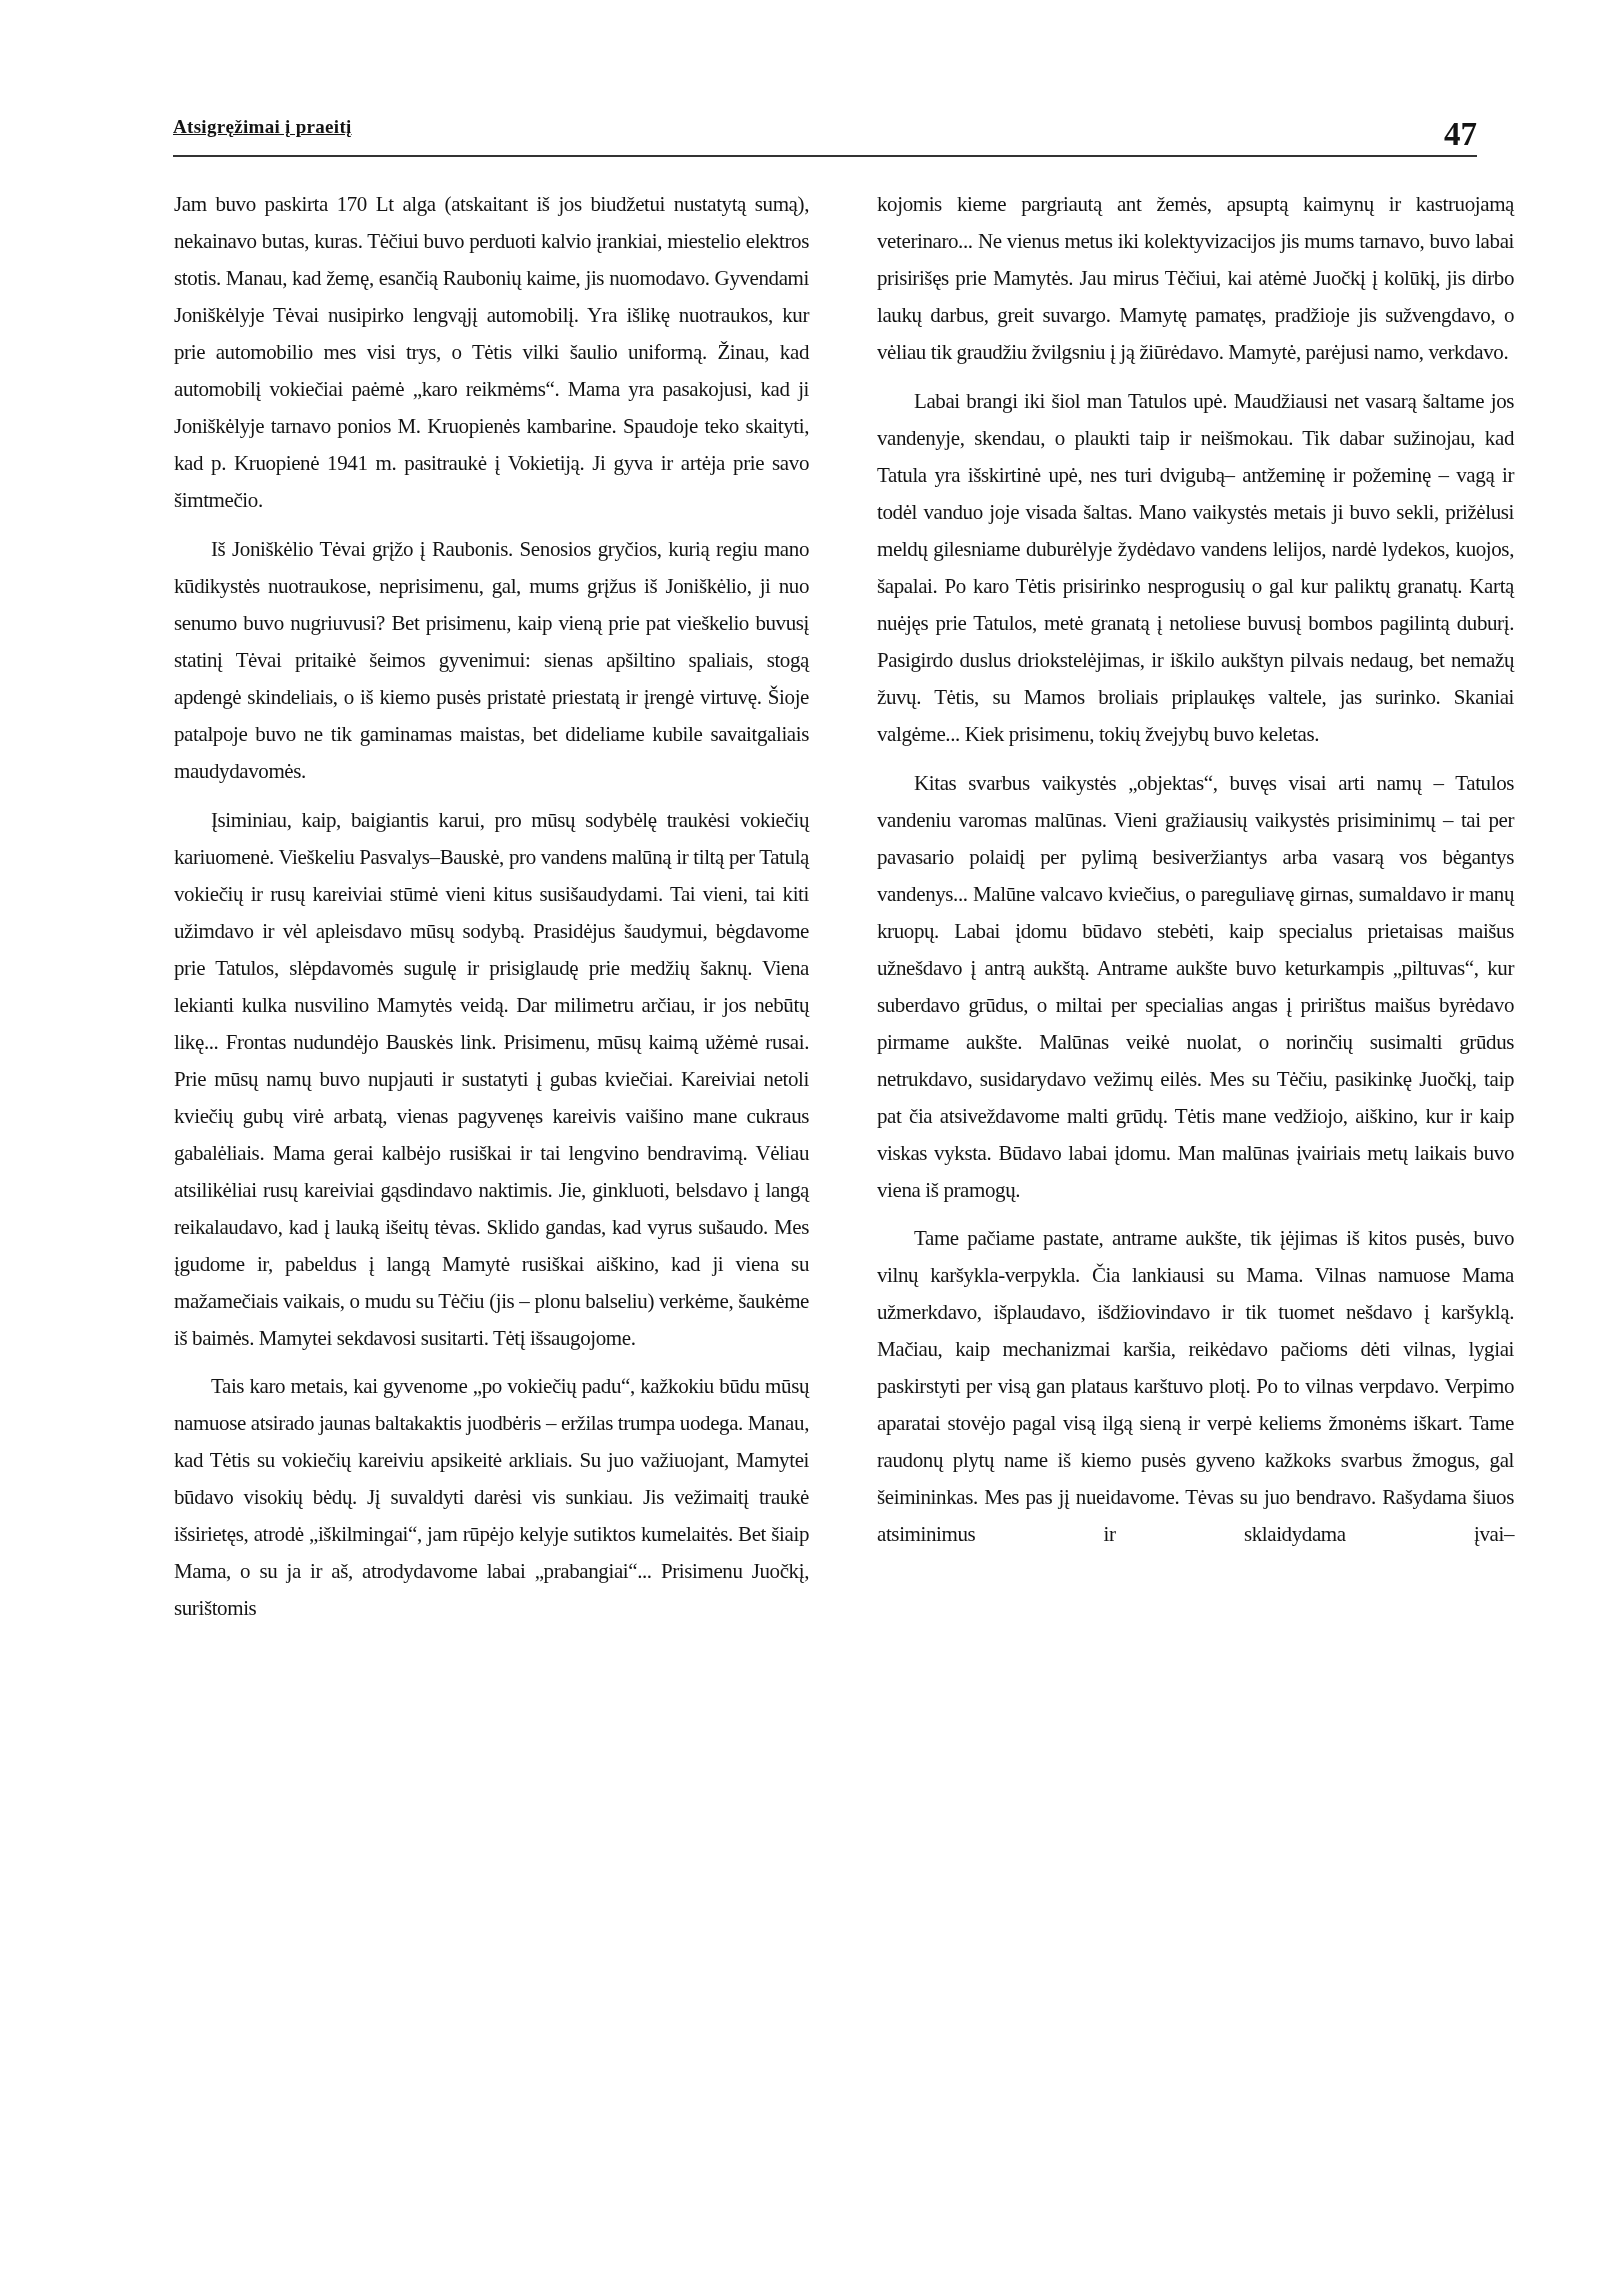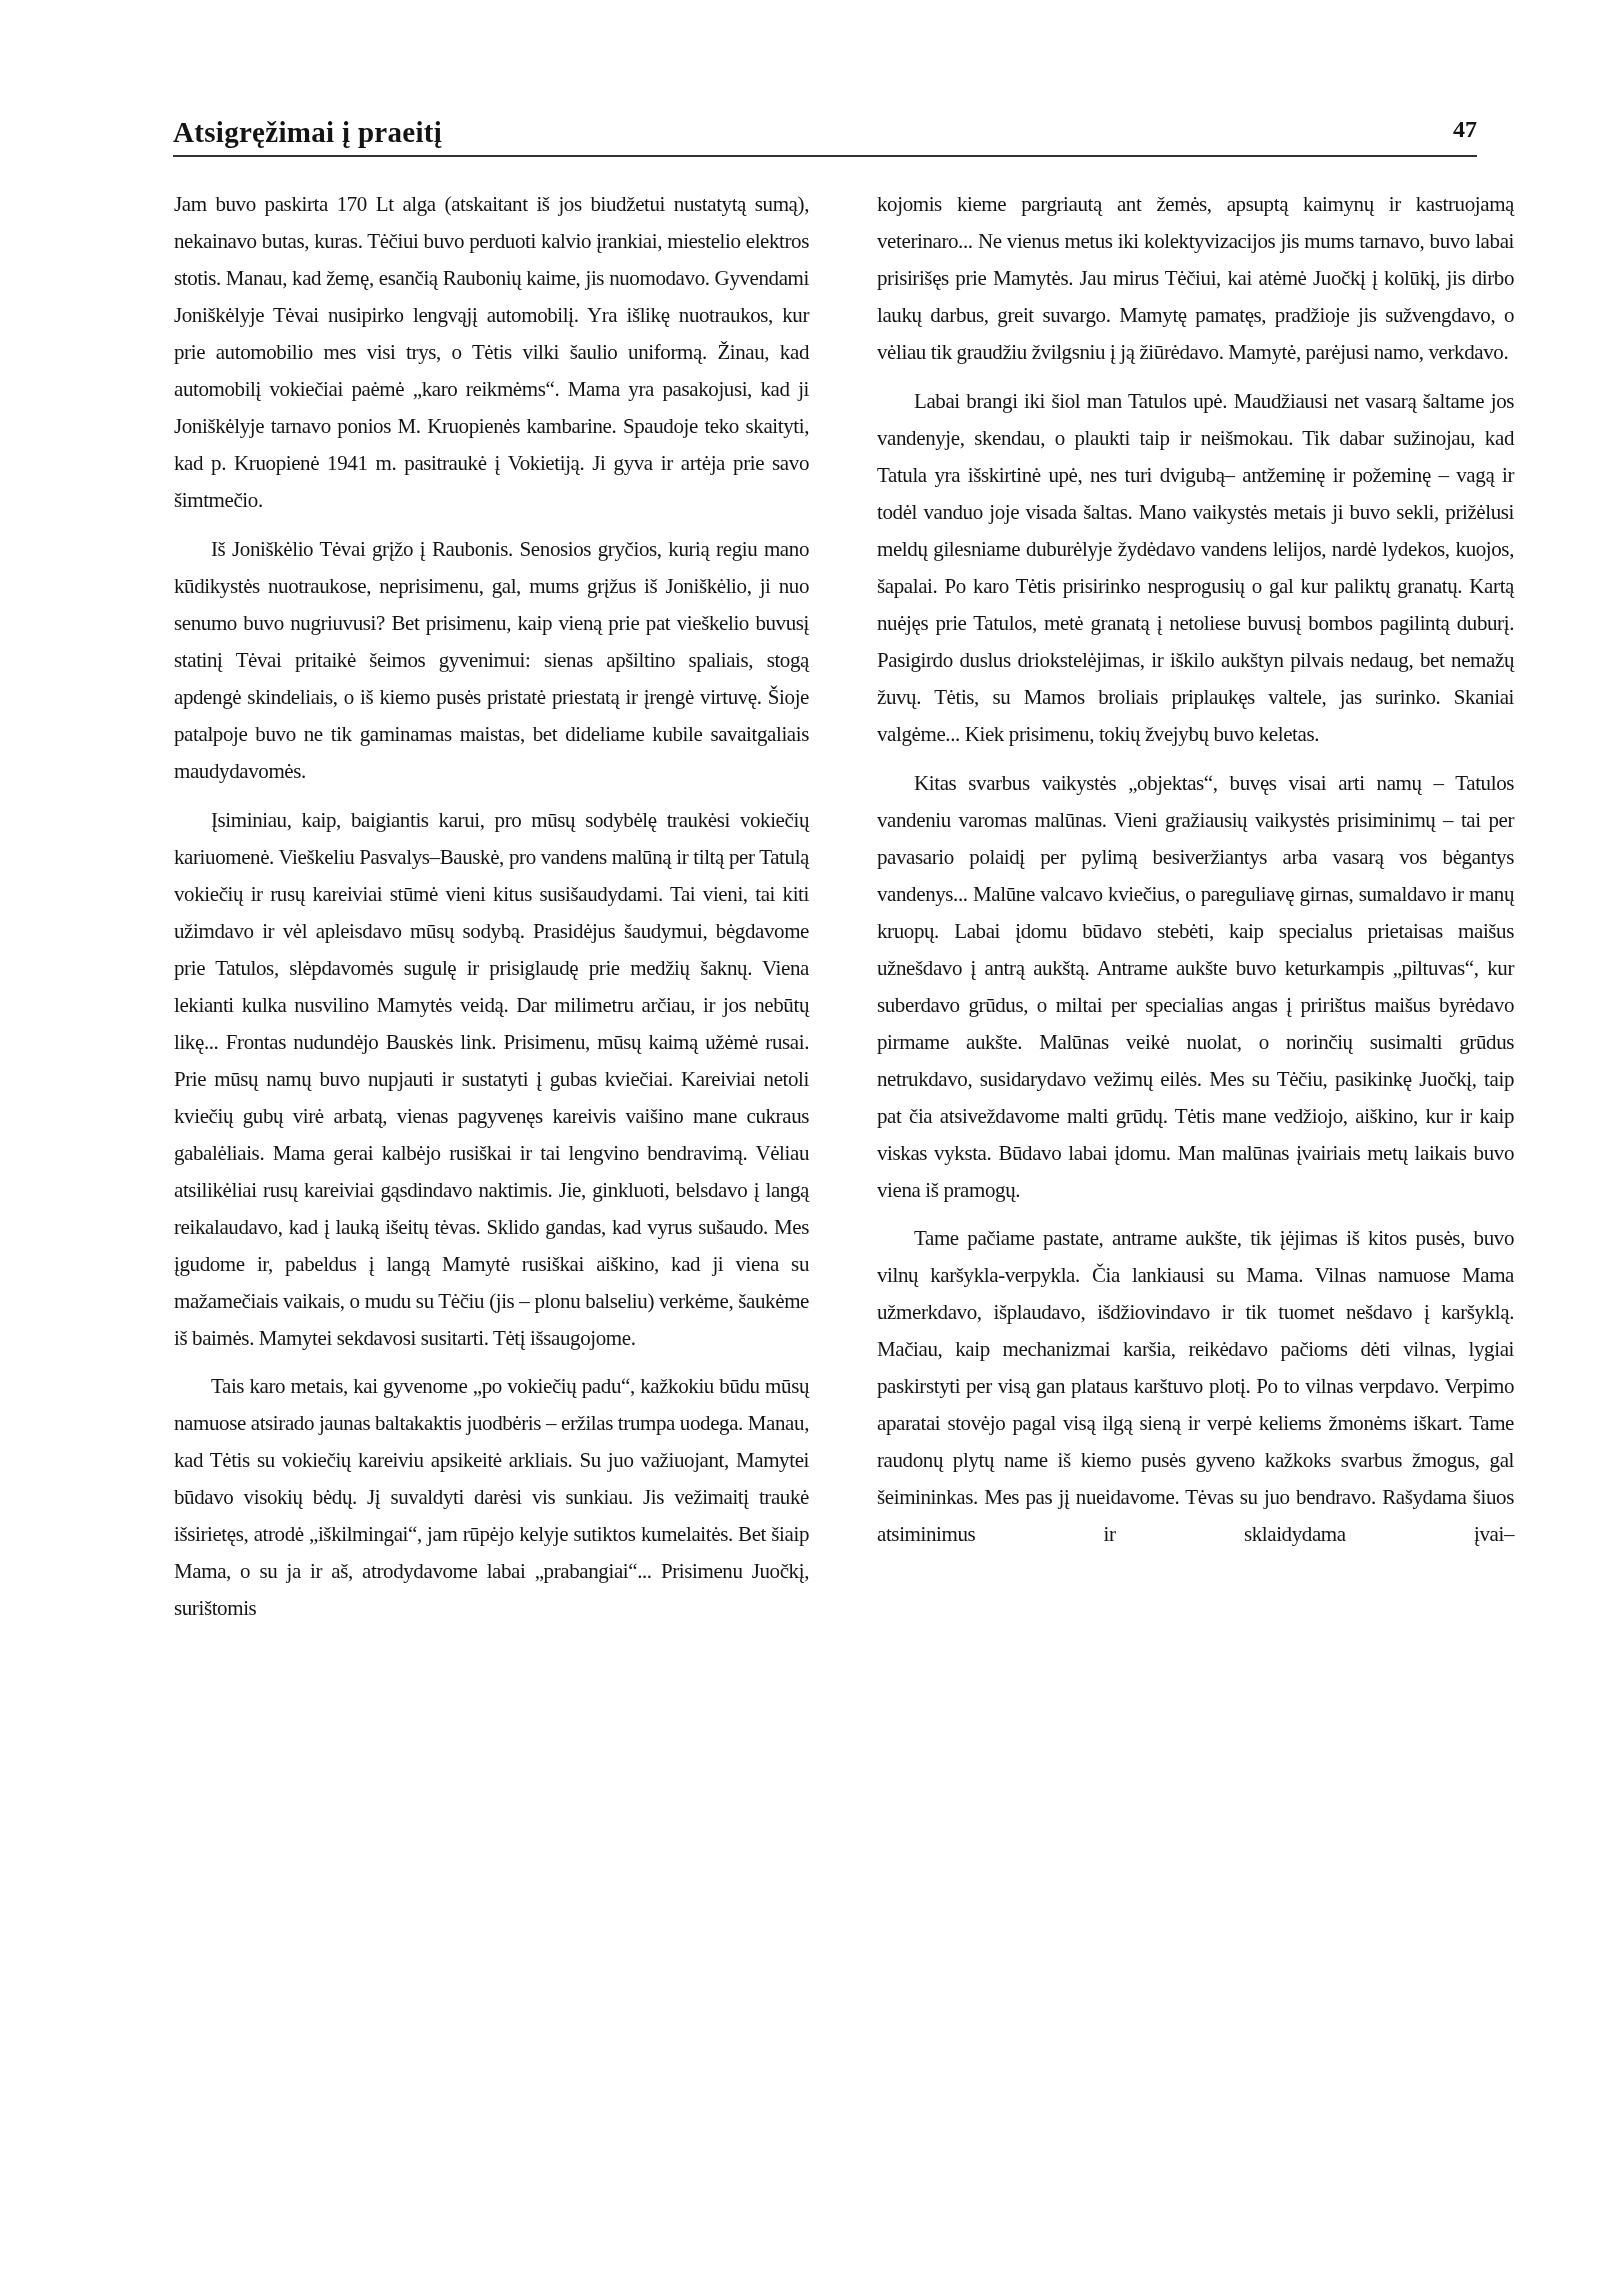--- a/index.html
+++ b/index.html
@@ -1,21 +1,21 @@
 <!DOCTYPE html>
 <html><head>
 <meta charset="utf-8">
 <style>
   html, body { margin: 0; padding: 0; background: #ffffff; }
   body { width: 1622px; height: 2293px; position: relative; overflow: hidden;
          font-family: "Liberation Serif", serif; color: #141414; }
   .header { position: absolute; left: 173px; top: 116px; width: 1304px; height: 39px; }
-  .header .title { position: absolute; left: 0; top: 0; font-weight: bold; font-size: 29px;
-                   letter-spacing: 0.3px; font-stretch: condensed; }
-  .header .pagenum { position: absolute; right: 0; top: 0; font-weight: bold; font-size: 24px; }
+  .header .title { position: absolute; left: 0; top: 0; font-weight: bold; font-size: 19px;
+                   letter-spacing: 0.3px; font-stretch: condensed; text-decoration: underline; }
+  .header .pagenum { position: absolute; right: 0; top: 0; font-weight: bold; font-size: 33px; }
   .rule { position: absolute; left: 173px; top: 155px; width: 1304px; height: 0;
           border-top: 2px solid #333; }
   .col { position: absolute; top: 186px; width: 635px; font-size: 21px; line-height: 37px;
          text-align: justify; hyphens: manual; letter-spacing: -0.4px; word-spacing: 0px; }
   .col.left { left: 174px; }
   .col.right { left: 849px; width: 637px; margin-left: 28px; }
   .col p { margin: 0 0 11.8px 0; text-indent: 37px; }
   .col p.noindent { text-indent: 0; }
   .col p.last { text-align-last: justify; }
 </style>

